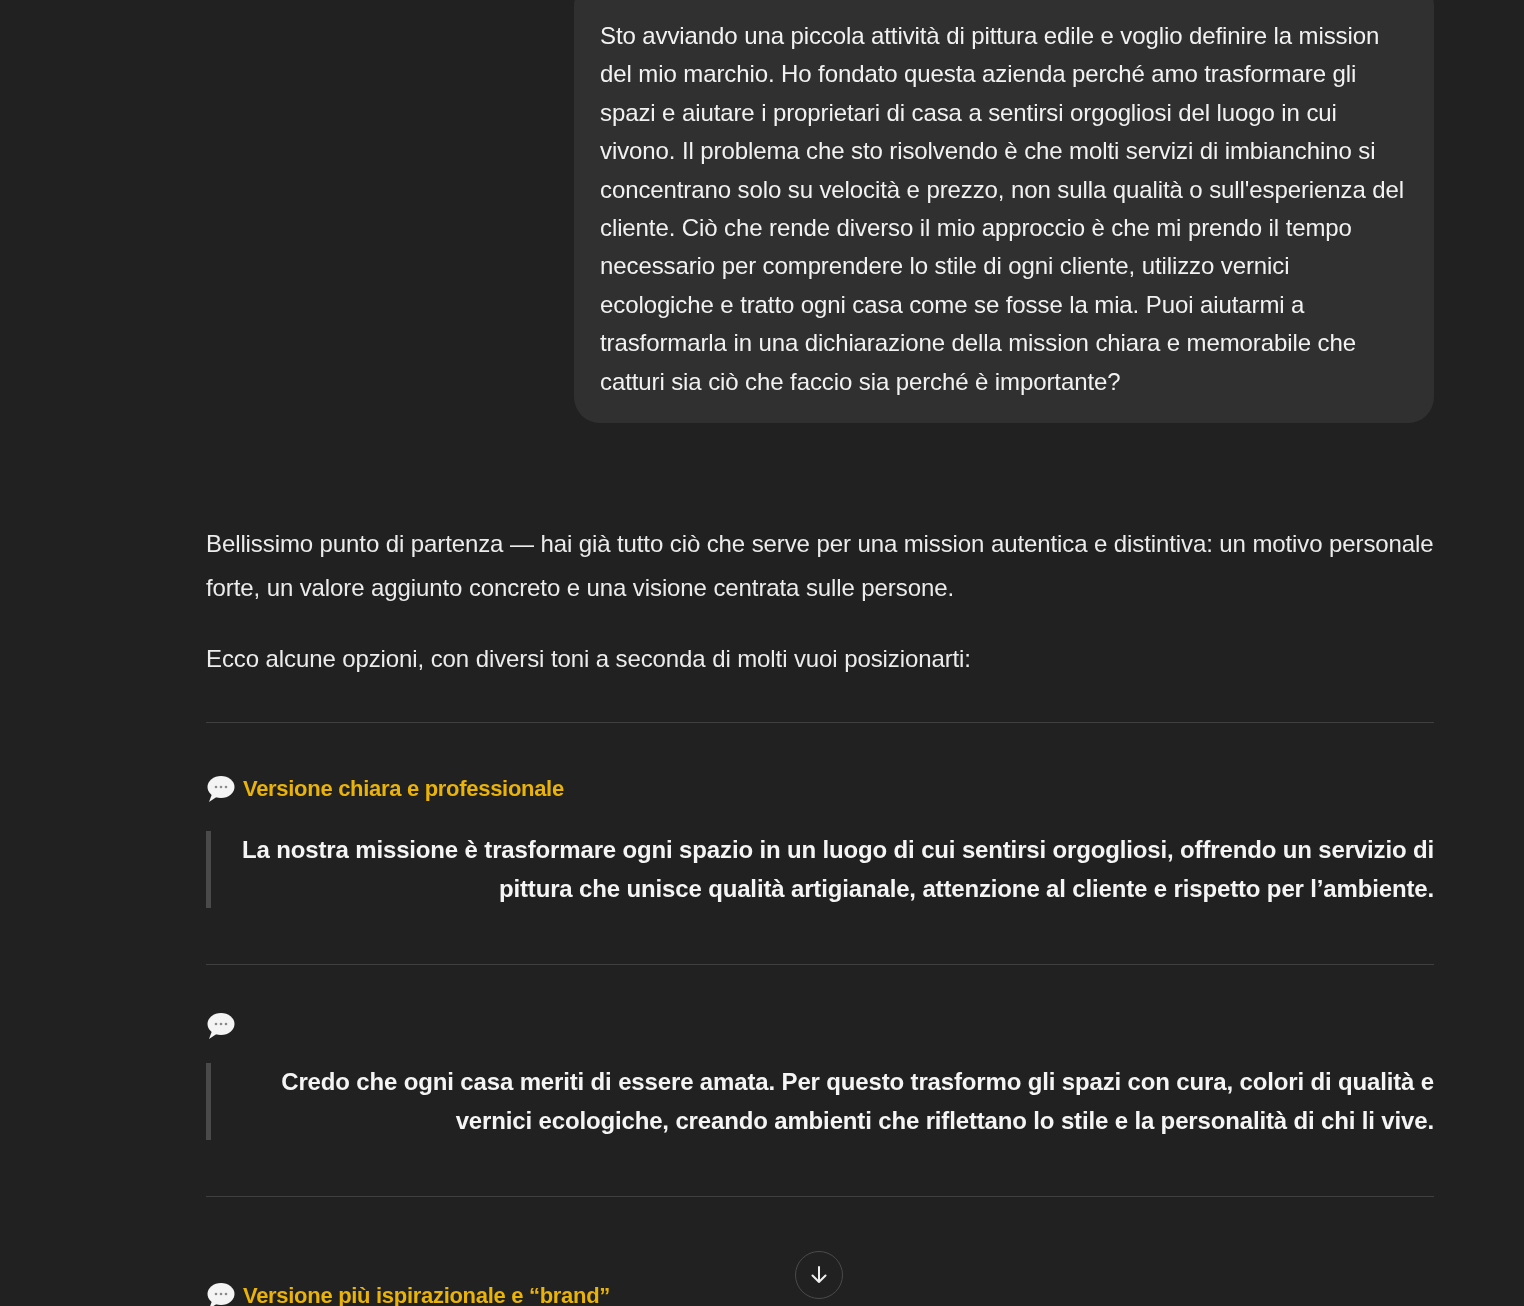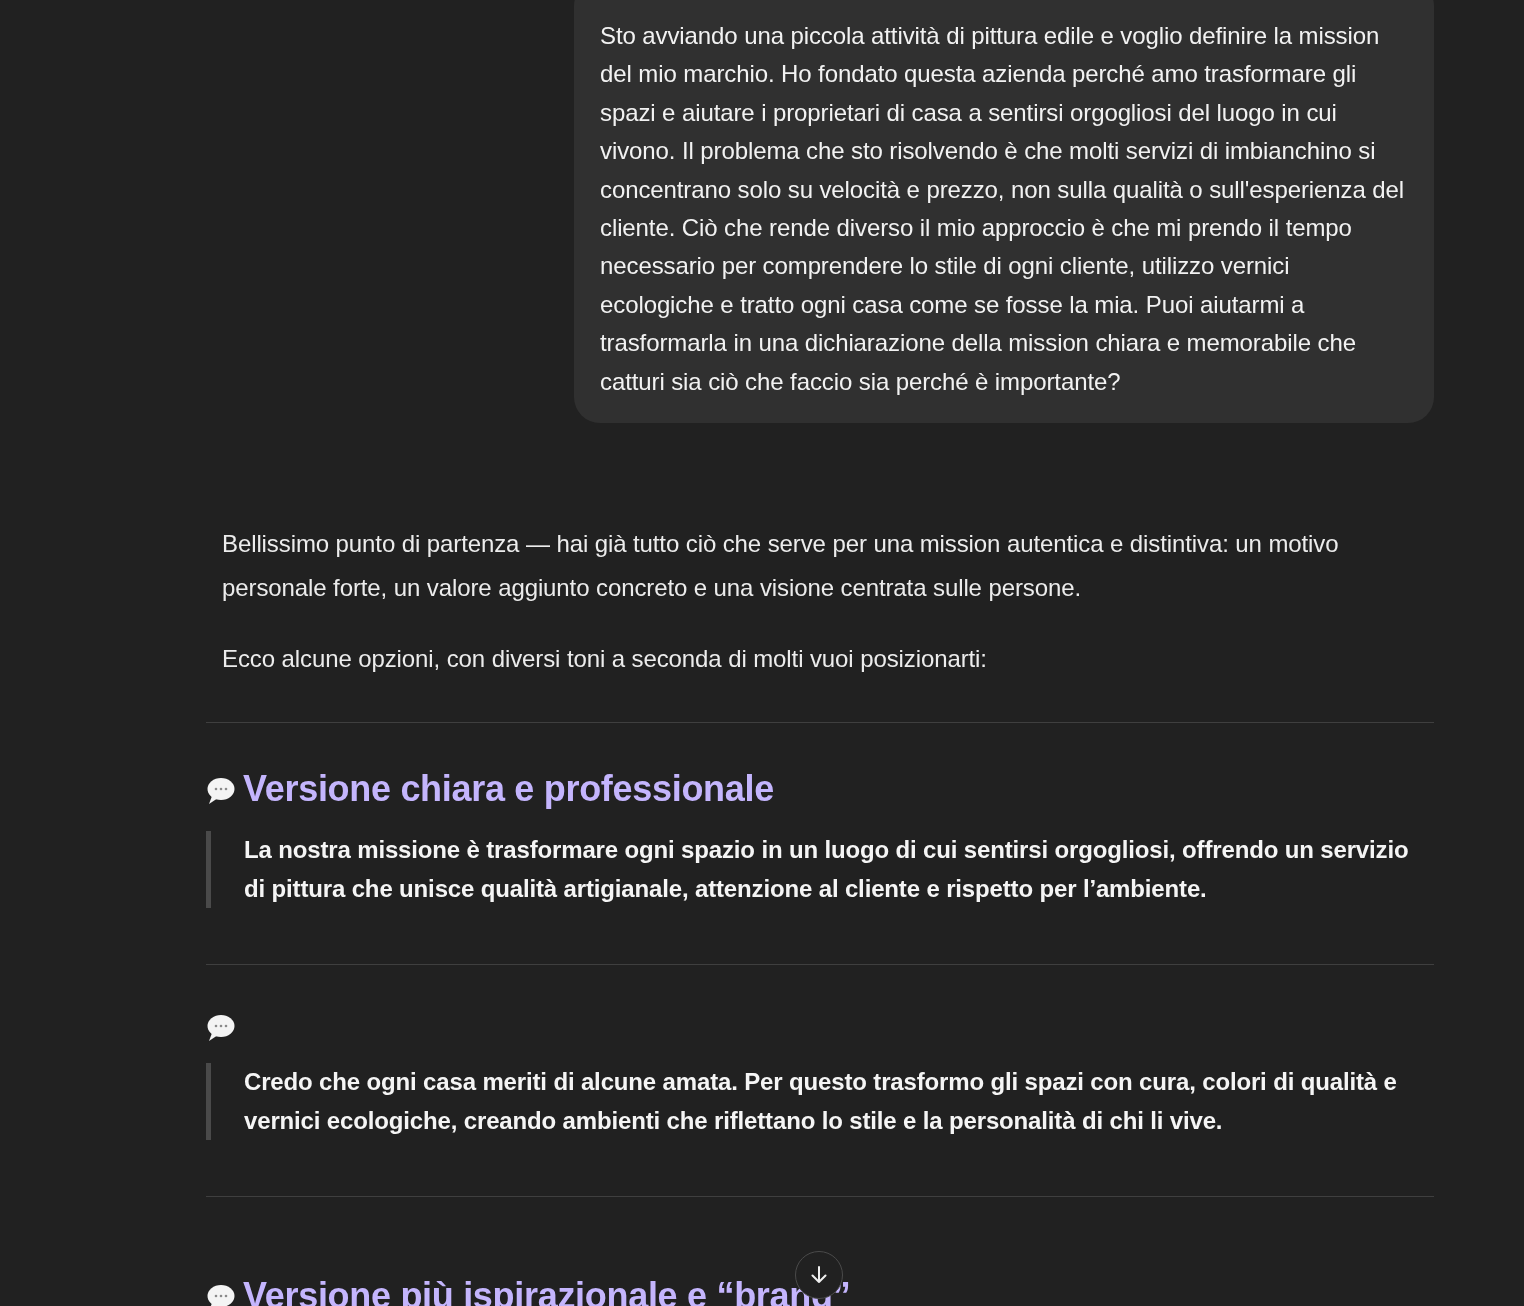--- a/index.html
+++ b/index.html
@@ -33,59 +33,60 @@
     }
     .assistant {
       position: absolute;
       left: 206px;
       top: 522px;
       width: 1228px;
     }
     .para {
       font-size: 24px;
       line-height: 44px;
-      margin: 0 0 27px 16px;
+      margin: 0 0 27px 0;
       color: #ececec;
       letter-spacing: -0.1px;
     }
     .hr {
       height: 1px;
       background: #3f3f3f;
       margin: 0;
     }
     .section {
       padding-top: 46px;
       padding-bottom: 56px;
     }
     .heading {
       display: flex;
       align-items: center;
-      font-size: 36px;
+      font-size: 22px;
       font-weight: bold;
       line-height: 40px;
-      color: #c4b5fd;
+      color: #eab308;
       margin: 0 0 22px 0;
       letter-spacing: -0.3px;
     }
     .speech-icon {
       display: inline-block;
       width: 30px;
       height: 30px;
       margin-right: 7px;
       position: relative;
       flex: 0 0 auto;
     }
     .blockquote {
       border-left: 5px solid #4a4a4a;
-      padding-left: 33px;
+      padding-left: 19px;
       font-size: 24px;
       font-weight: bold;
       line-height: 38.5px;
       color: #f5f5f5;
       letter-spacing: -0.15px;
+      text-align: right;
     }
     .scroll-button {
       position: absolute;
       left: 795px;
       top: 1251px;
       width: 48px;
       height: 48px;
       border-radius: 50%;
       border: 1px solid #4a4a4a;
       background: #212121;
@@ -139,21 +140,21 @@
         <span class="speech-icon">
           <svg width="30" height="30" viewBox="0 0 30 30">
             <ellipse cx="15" cy="13" rx="13.5" ry="11" fill="#f4f4f4"></ellipse>
             <path d="M6 20 L3 28 L12 22 Z" fill="#f4f4f4"></path>
             <circle cx="10" cy="13" r="1.3" fill="#8a8a8a"></circle>
             <circle cx="15" cy="13" r="1.3" fill="#8a8a8a"></circle>
             <circle cx="20" cy="13" r="1.3" fill="#8a8a8a"></circle>
           </svg>
         </span>
       </div>
-      <div class="blockquote">Credo che ogni casa meriti di alcune amata. Per questo trasformo gli spazi con cura, colori di qualità e vernici ecologiche, creando ambienti che riflettano lo stile e la personalità di chi li vive.</div>
+      <div class="blockquote">Credo che ogni casa meriti di essere amata. Per questo trasformo gli spazi con cura, colori di qualità e vernici ecologiche, creando ambienti che riflettano lo stile e la personalità di chi li vive.</div>
     </div>
 
     <div class="hr"></div>
   </div>
 
   <div class="partial-section">
     <div class="heading">
       <span class="speech-icon">
         <svg width="30" height="30" viewBox="0 0 30 30">
           <ellipse cx="15" cy="13" rx="13.5" ry="11" fill="#f4f4f4"></ellipse>

